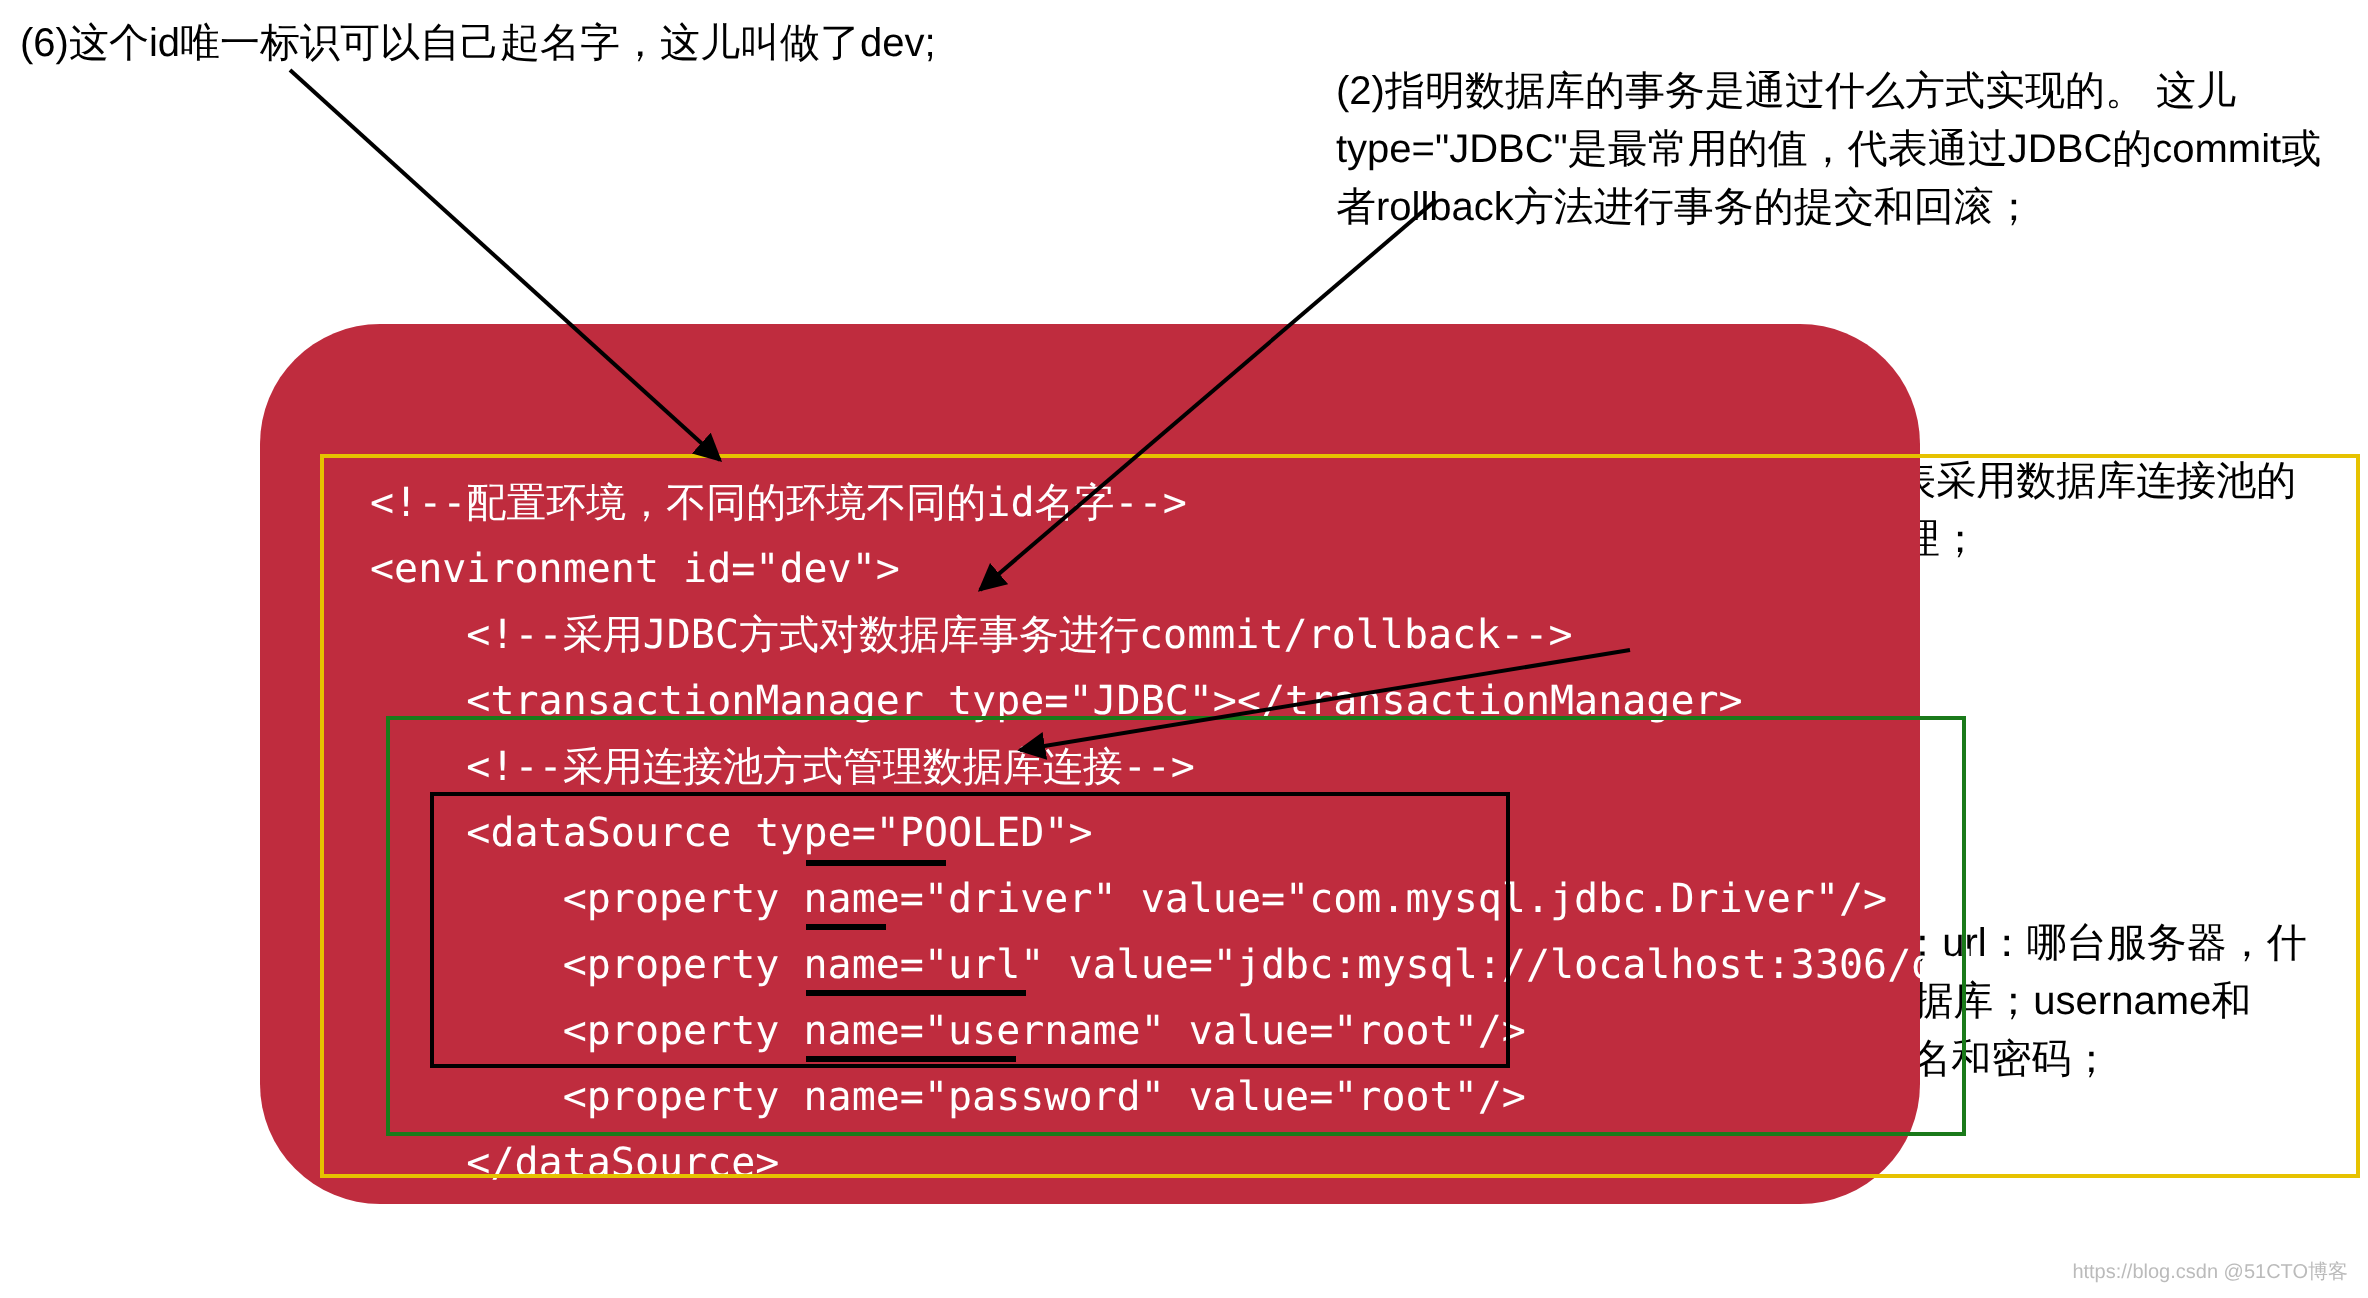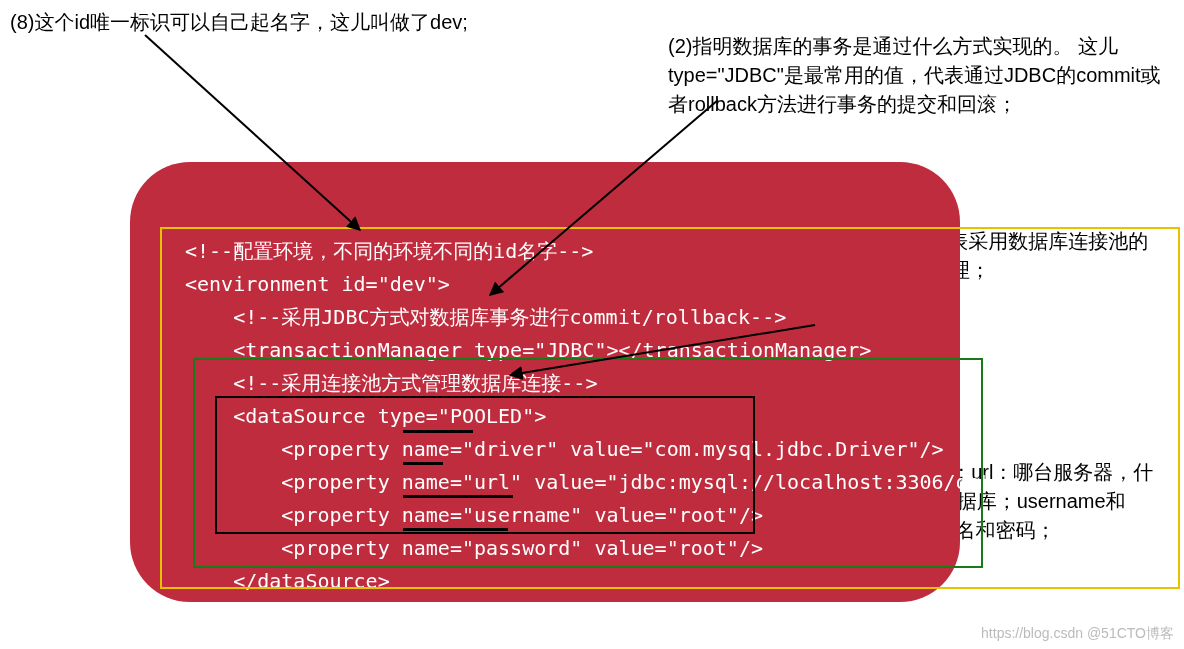--- a/index.html
+++ b/index.html
@@ -73,30 +73,30 @@
     position: absolute;
     left: 0; top: 0;
     width: 1184px; height: 649px;
     pointer-events: none;
   }
   .watermark {
     position: absolute;
     right: 10px;
     bottom: 6px;
     color: #bbb;
-    font-size: 14px;
+    font-size: 10px;
   }
 </style>
 </head>
 <body>
 
 <div class="stage">
 
 
-  <div class="annotation" style="left:10px; top:8px; width:650px;">(8)这个id唯一标识可以自己起名字，这儿叫做了dev;</div>
+  <div class="annotation" style="left:10px; top:8px; width:650px;">(6)这个id唯一标识可以自己起名字，这儿叫做了dev;</div>
   <div class="annotation" style="left:668px; top:32px; width:510px;">(2)指明数据库的事务是通过什么方式实现的。       这儿type="JDBC"是最常用的值，代表通过JDBC的commit或者rollback方法进行事务的提交和回滚；</div>
   <div class="annotation" style="left:730px; top:227px; width:430px;">（3）type="POOLED"代表采用数据库连接池的方式进行数据库连接的管理；</div>
   <div class="annotation" style="left:730px; top:458px; width:440px;">（4）driver：数据库驱动；url：哪台服务器，什么端口的，哪个MySQL数据库；username和password：数据库的用户名和密码；</div>
 
   <div class="code-box">
     <div class="code">
 <span>&lt;!--配置环境，不同的环境不同的id名字--&gt;</span>
 <span>&lt;environment id="dev"&gt;</span>
 <span>    &lt;!--采用JDBC方式对数据库事务进行commit/rollback--&gt;</span>
 <span>    &lt;transactionManager type="JDBC"&gt;&lt;/transactionManager&gt;</span>

